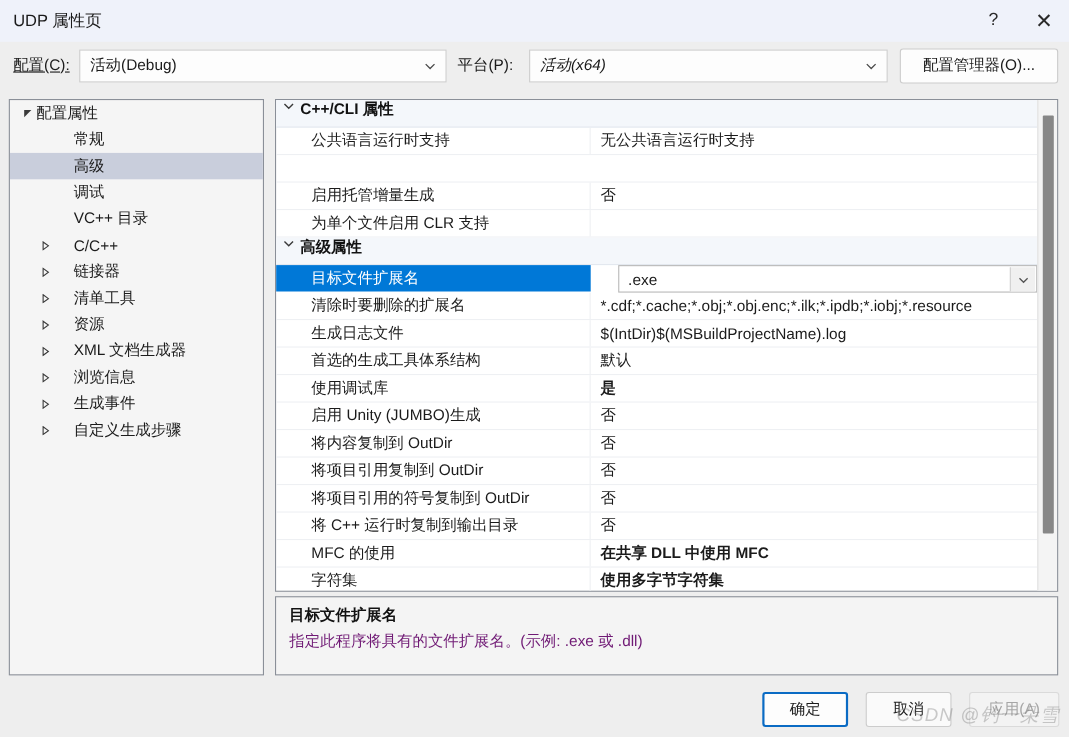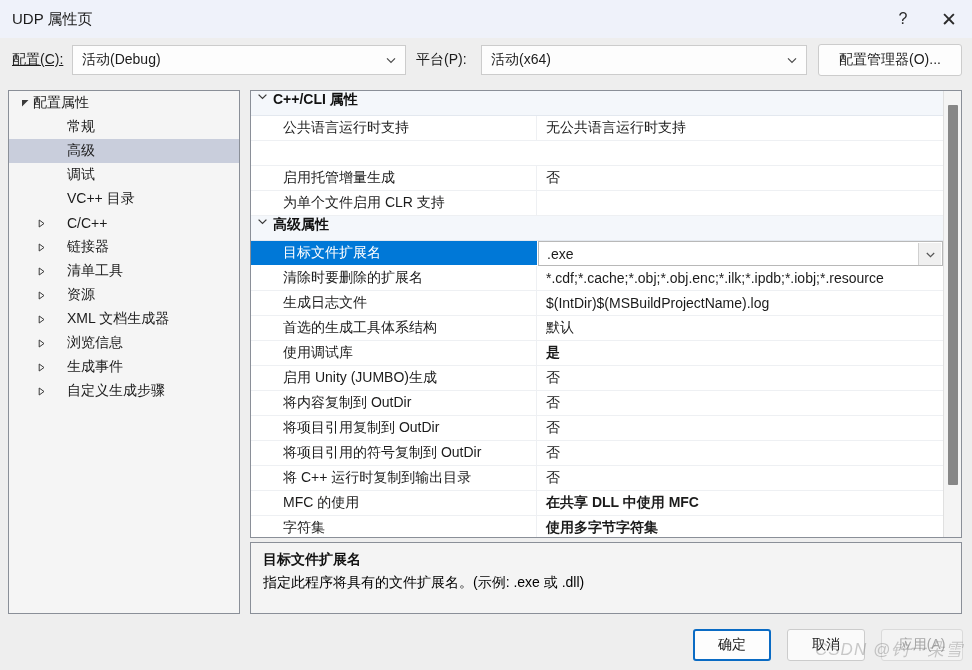--- a/index.html
+++ b/index.html
@@ -75,21 +75,21 @@
   }
   .combo-arrow {
     position: absolute;
     right: 8px;
     width: 12px; height: 12px;
     color: #4a4a4a;
   }
   .combo-arrow svg { display: block; }
   #combo-config { left: 72px; width: 334px; }
   .lbl-platform { position: absolute; left: 416px; }
-  #combo-platform { left: 481px; width: 326px; }
+  #combo-platform { left: 481px; width: 326px; font-style: italic; }
   .cfgmgr-btn {
     position: absolute;
     left: 818px; top: 44px;
     width: 144px; height: 32px;
     background: #fdfdfd;
     border: 1px solid #cccccc;
     border-radius: 3px;
     display: flex; align-items: center; justify-content: center;
     font-size: 14px;
     color: #1b1b1b;
@@ -207,20 +207,21 @@
   }
   .grid-row.selected {
     border-bottom: 1px solid #ffffff;
   }
   .grid-row.selected .prop-value {
     background: #ffffff;
     border: 1px solid #b8b8b8;
     box-sizing: border-box;
     height: 25px;
     padding-right: 28px;
+    margin-left: 24px;
   }
   .value-dropdown {
     position: absolute;
     right: 1px; top: 1px;
     width: 22px; height: 23px;
     background: #f0f0f0;
     border-left: 1px solid #d0d0d0;
     display: flex; align-items: center; justify-content: center;
     color: #555555;
     cursor: default;
@@ -257,21 +258,21 @@
   }
   .desc-title {
     font-size: 14px;
     font-weight: bold;
     color: #121212;
     margin-bottom: 5px;
     white-space: nowrap;
   }
   .desc-body {
     font-size: 14px;
-    color: #000000;
+    color: #701a75;
     white-space: nowrap;
   }
 
   
   .btn {
     position: absolute;
     height: 32px;
     border-radius: 3px;
     display: flex; align-items: center; justify-content: center;
     font-size: 14px;

